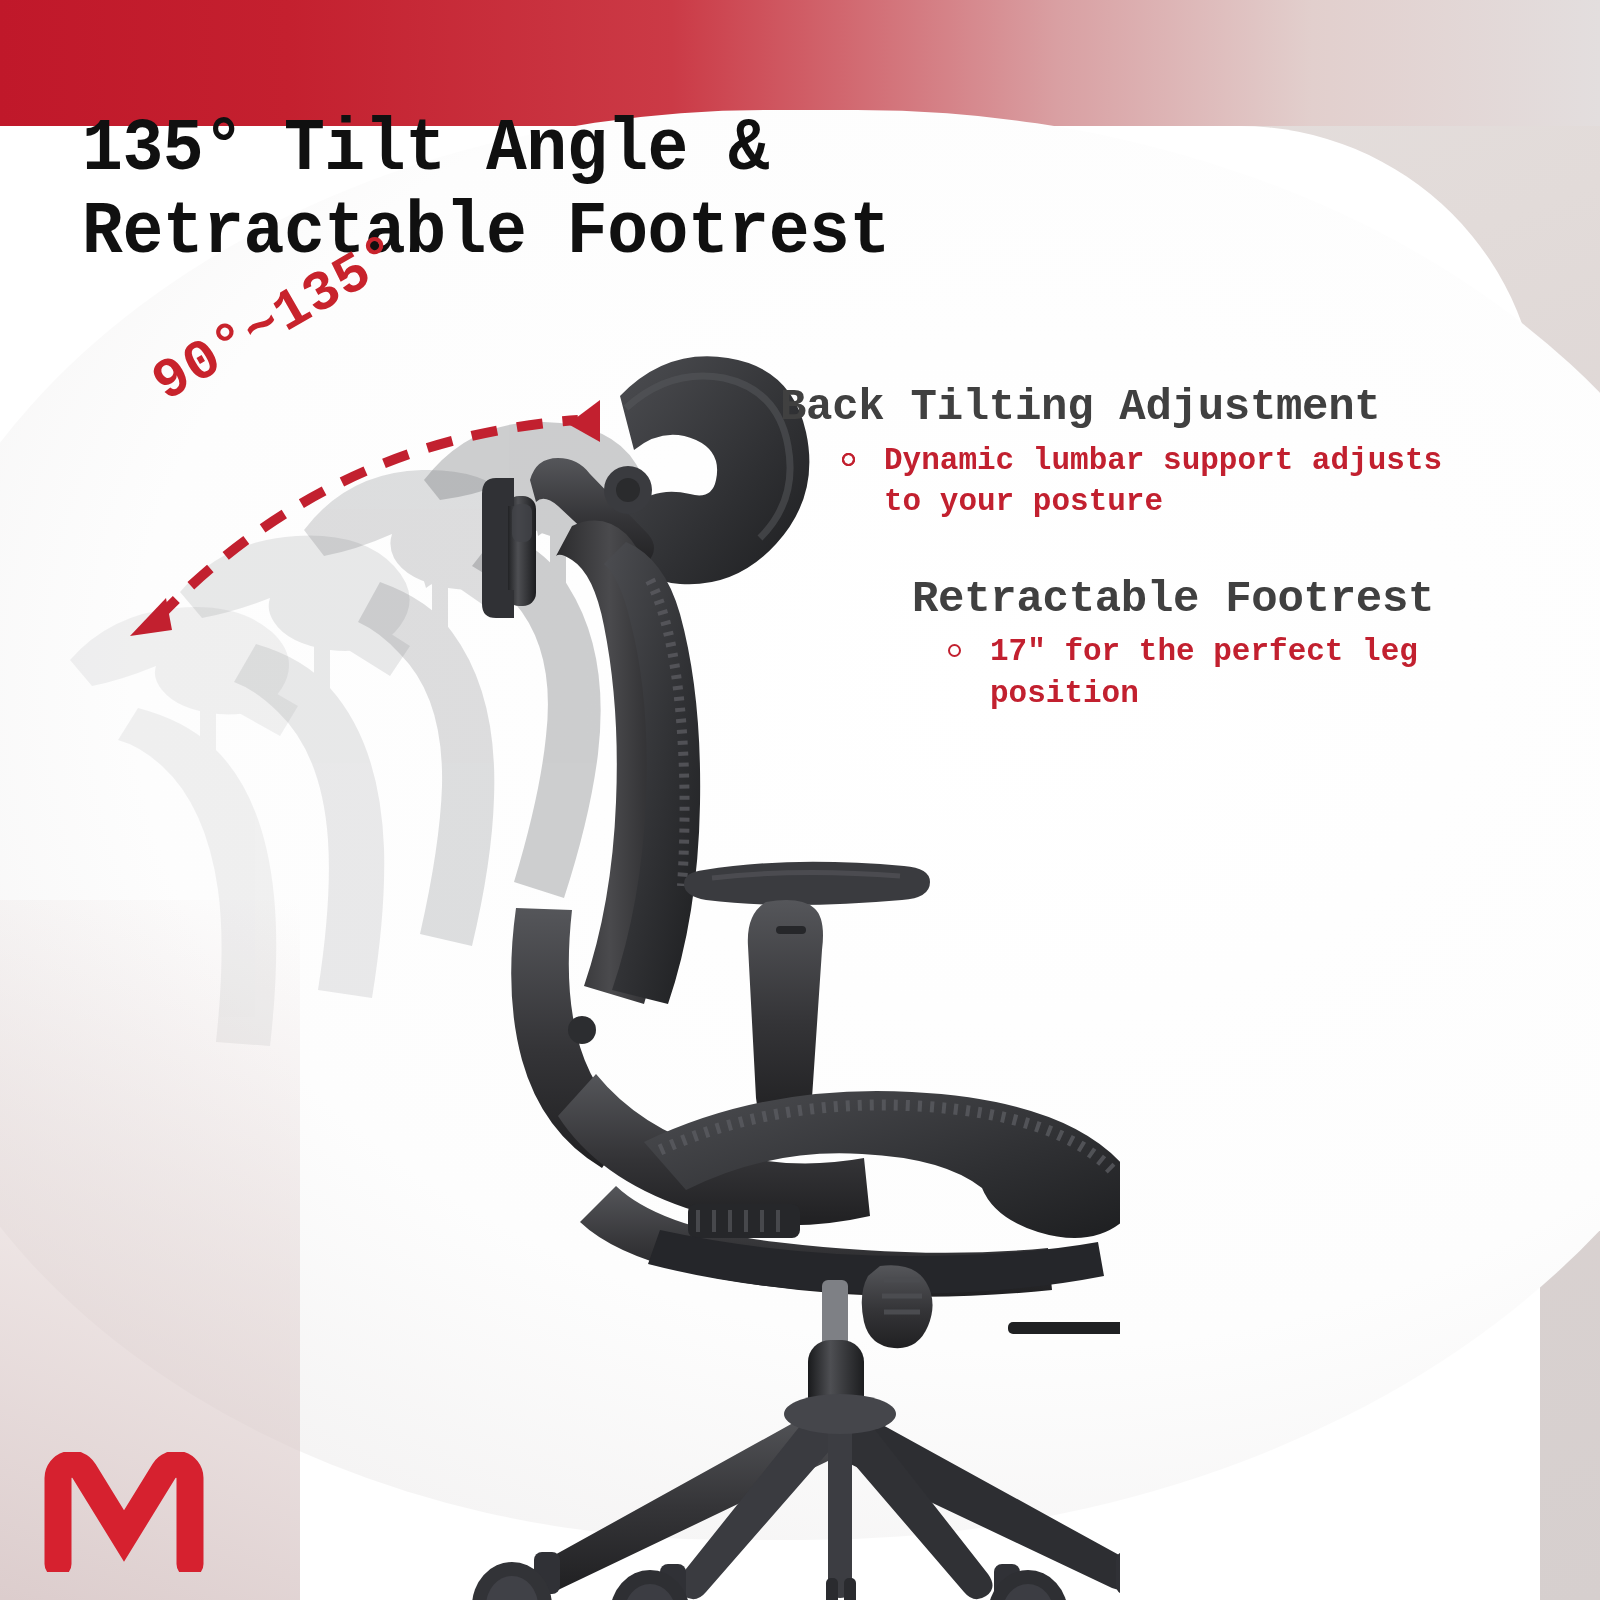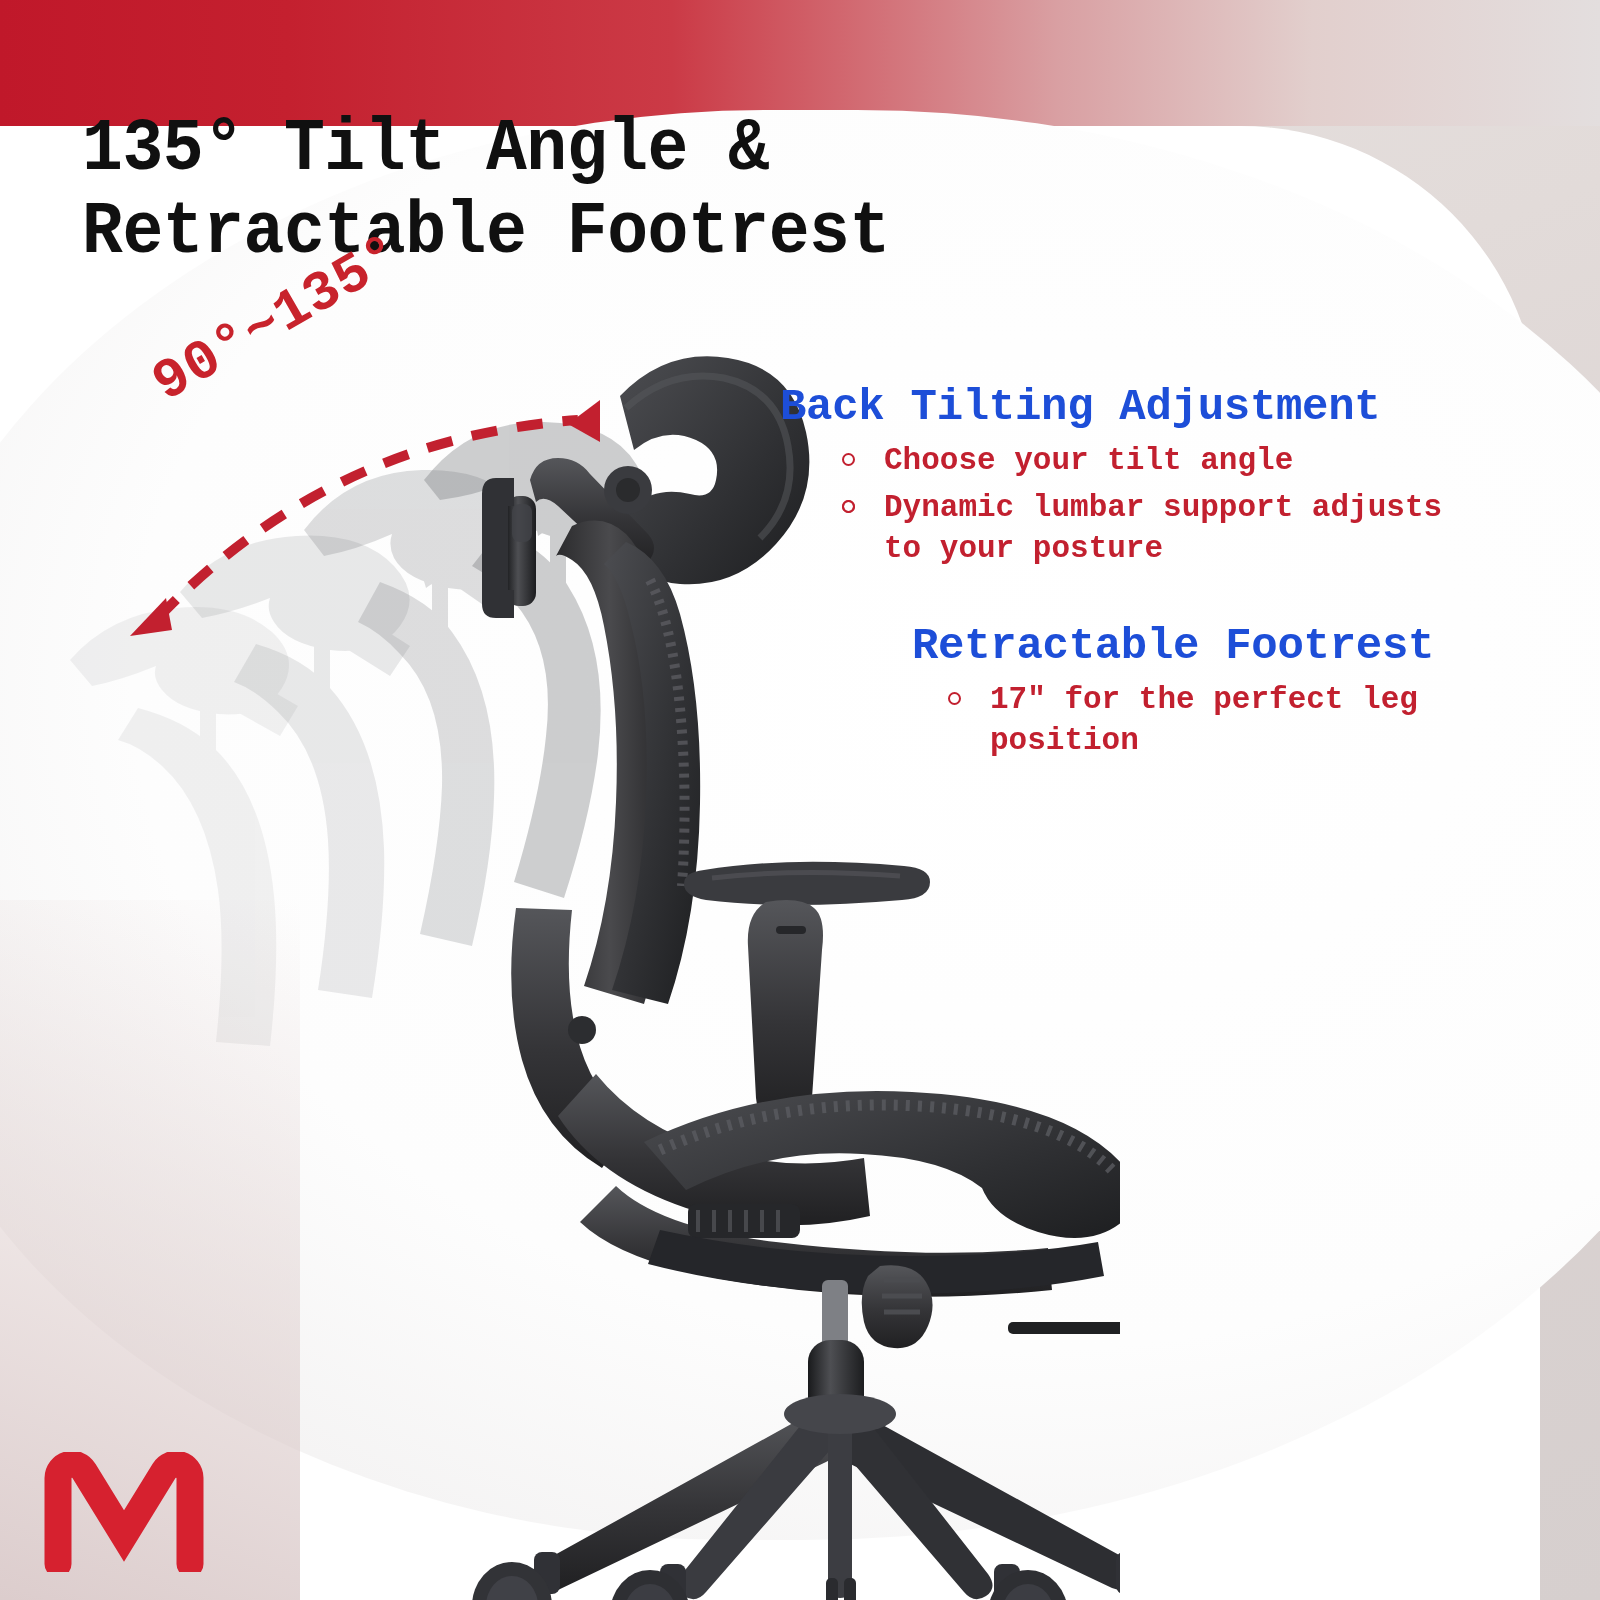--- a/index.html
+++ b/index.html
@@ -55,21 +55,21 @@
     transform:rotate(-30deg);transform-origin:left bottom;
     white-space:nowrap;letter-spacing:1px;
   }
 
   
   .chair-stage{position:absolute;left:60px;top:330px;width:1060px;height:1270px;}
 
   
   .col{position:absolute;left:780px;top:384px;width:700px;}
   .sec-head{
-    font-size:44px;font-weight:700;color:#1d4ed8;line-height:1.08;
+    font-size:44px;font-weight:700;color:#404040;line-height:1.08;
     margin:0 0 8px 0;letter-spacing:-0.3px;
   }
   .sec2{margin-top:54px;}
   .sec2 .sec-head{text-align:left;padding-left:132px;}
   ul.bullets{list-style:none;margin:0;padding:0 0 0 54px;}
   ul.bullets.indent2{padding-left:160px;}
   ul.bullets li{
     position:relative;padding-left:50px;margin:0 0 6px 0;
     font-size:31px;font-weight:700;color:#c2202f;line-height:1.33;
   }
@@ -254,21 +254,20 @@
     <div class="arc-label">90°~135°</div>
   </div>
 
   <div class="col">
 
     <section>
       <h2 class="sec-head">Back Tilting Adjustment</h2>
       <ul class="bullets">
         <li>
           <span class="dot"></span>
-          <span>Choose your tilt angle</span>
         </li>
         <li>
           <span class="dot"></span>
         </li>
         <li>
           <span class="dot"></span>
           <span>Dynamic lumbar support adjusts to your posture</span>
         </li>
       </ul>
     </section>

